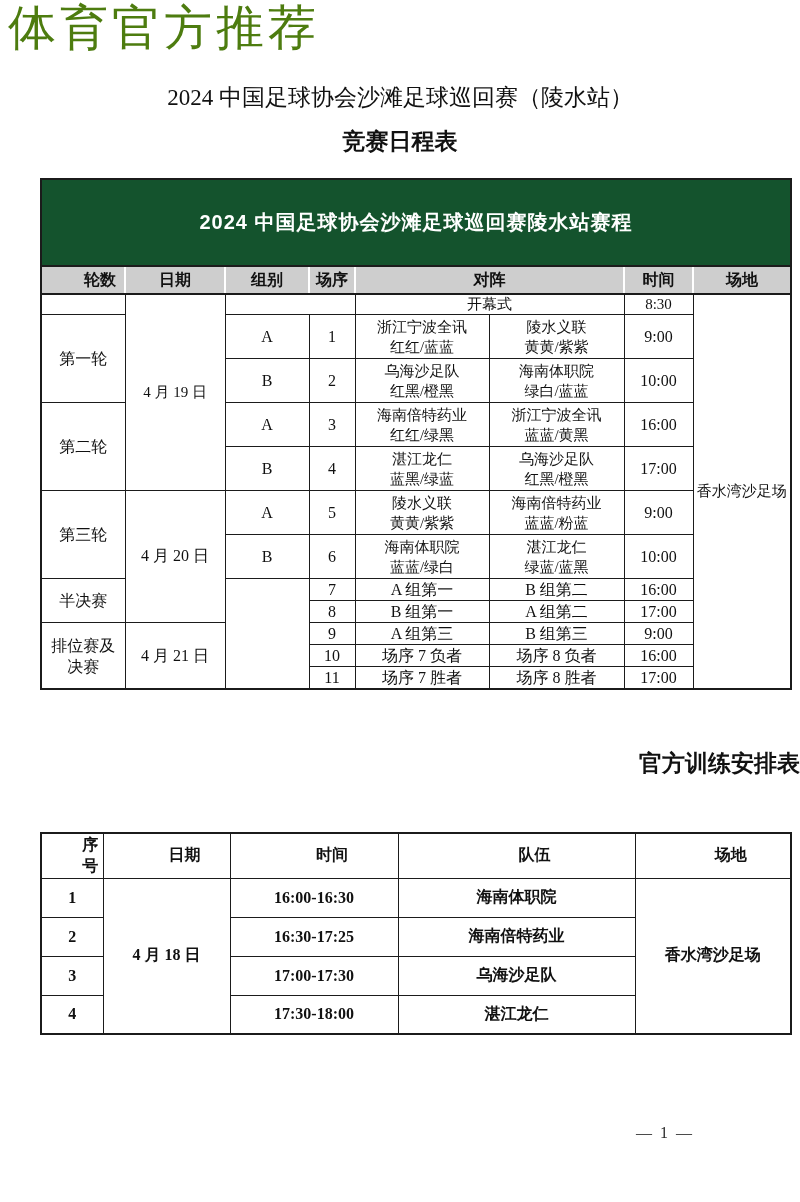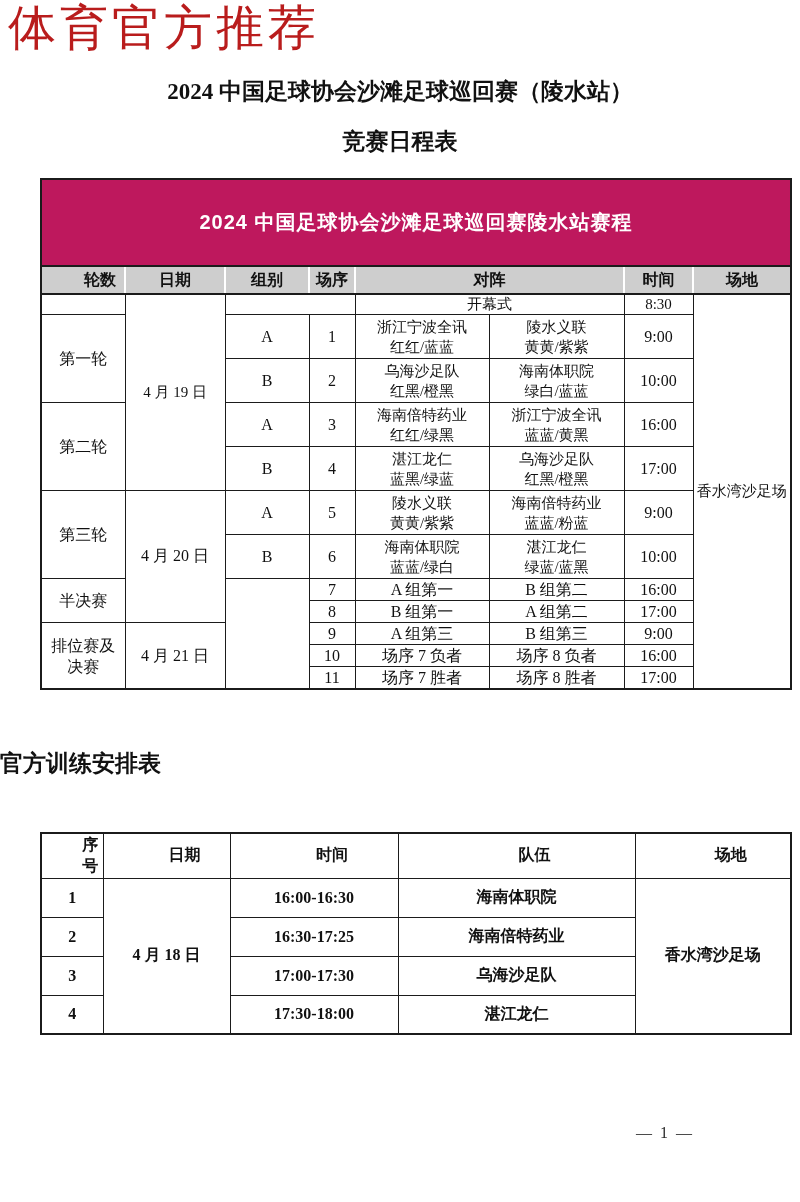--- a/index.html
+++ b/index.html
@@ -5,43 +5,43 @@
   * { margin:0; padding:0; box-sizing:border-box; }
   html,body { background:#ffffff; }
   .canvas {
     position:relative; width:800px; height:1202px; background:#ffffff;
     font-family:"Liberation Serif","DejaVu Serif",serif; color:#111;
     overflow:hidden;
   }
   .watermark {
     position:absolute; left:8px; top:0px;
     font-size:48px; line-height:56px; letter-spacing:4px;
-    color:#b91c1c; font-weight:400; white-space:nowrap;
+    color:#4d7c0f; font-weight:400; white-space:nowrap;
   }
   .main-title {
-    position:absolute; left:0; top:76px; width:100%;
-    text-align:center; font-size:23px; font-weight:700;
+    position:absolute; left:0; top:82px; width:100%;
+    text-align:center; font-size:23px; font-weight:400;
   }
   .sub-title {
     position:absolute; left:0; top:126px; width:100%;
     text-align:center; font-size:23px; font-weight:700;
   }
   .training-title {
     position:absolute; left:0; top:748px; width:100%;
-    text-align:left; font-size:23px; font-weight:700;
+    text-align:right; font-size:23px; font-weight:700;
   }
   table { border-collapse:collapse; table-layout:fixed; }
   td { text-align:center; vertical-align:middle; padding:0;
        border:1px solid #1b1b1b; overflow:hidden; }
 
   
   .t1 { position:absolute; left:40px; top:178px; width:750px;
         border:2px solid #1b1b1b; }
   .t1 .banner-cell {
-    height:87px; background:#be185d; color:#ffffff;
+    height:87px; background:#14532d; color:#ffffff;
     font-size:20px; font-weight:700; letter-spacing:1px;
     border:2px solid #1b1b1b;
     font-family:"Liberation Sans","DejaVu Sans",sans-serif;
   }
   .t1 .hd td {
     height:28px; background:#cecece; font-size:16px; font-weight:700;
     border-top:2px solid #1b1b1b; border-bottom:2px solid #1b1b1b;
     border-left:2px solid #ffffff; border-right:2px solid #ffffff;
   }
   .t1 .hd td:first-child { border-left:2px solid #1b1b1b;padding-left:34px; }

